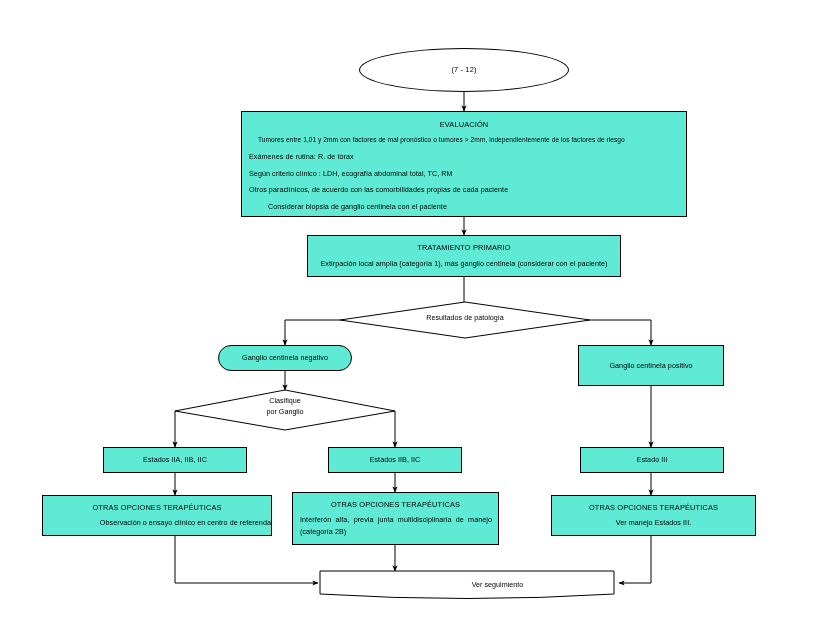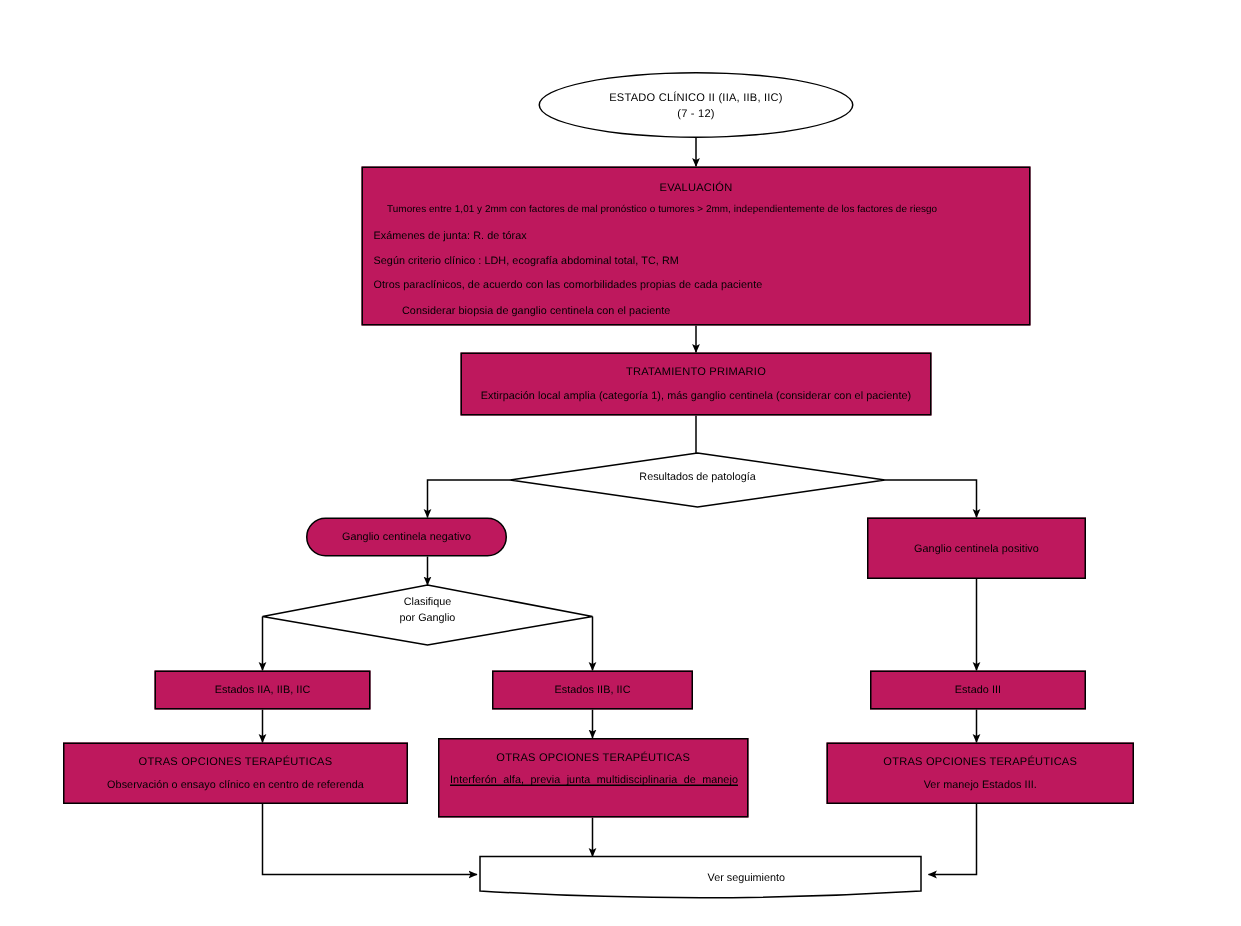--- a/index.html
+++ b/index.html
@@ -31,21 +31,21 @@
   .node {
     position: absolute;
     box-sizing: border-box;
     display: flex;
     flex-direction: column;
     justify-content: center;
     text-align: center;
   }
   .box {
     border: 1px solid #000000;
-    background: #be185d;
+    background: #5eead4;
   }
   .node .ttl {
     font-size: 7.4px;
     line-height: 1.55;
     letter-spacing: 0.15px;
     white-space: nowrap;
   }
   .node .ln {
     font-size: 7.2px;
     line-height: 1.62;
@@ -55,21 +55,20 @@
     text-align: left;
     padding-left: 7px;
     padding-right: 6px;
   }
   .left-lines .ln { white-space: nowrap; }
   .indent-line { padding-left: 9px; }
   .justify-line {
     text-align: justify;
     text-align-last: justify;
     white-space: normal !important;
-    text-decoration: underline;
   }
 
   
   .ellipse {
     border: 1px solid #000000;
     border-radius: 50%;
     background: #ffffff;
   }
 
   
@@ -126,46 +125,45 @@
 
       <path d="M175,536 L175,583 L318,583" marker-end="url(#ah)"></path>
 
       <line x1="395" y1="545" x2="395" y2="571" marker-end="url(#ah)"></line>
 
       <path d="M651,536 L651,583 L619,583" marker-end="url(#ah)"></path>
     </g>
   </svg>
 
   <div class="node ellipse" style="left:359px; top:48px; width:210px; height:44px;">
-    <div class="ttl">ESTADO CLÍNICO II (IIA, IIB, IIC)</div>
     <div class="ttl">(7 - 12)</div>
   </div>
 
   <div class="node box" style="left:241px; top:111px; width:446px; height:106px; justify-content:flex-start; padding-top:7px;">
     <div class="ttl">EVALUACIÓN</div>
     <div class="left-lines" style="margin-top:5px;">
       <div class="ln indent-line" style="font-size:6.6px;">Tumores entre 1,01  y 2mm con factores de mal pronóstico o tumores &gt;  2mm, independientemente de los factores de riesgo</div>
-      <div class="ln" style="margin-top:5px;">Exámenes de junta: R. de tórax</div>
+      <div class="ln" style="margin-top:5px;">Exámenes de rutina: R. de tórax</div>
       <div class="ln" style="margin-top:5px;">Según criterio clínico : LDH, ecografía abdominal total, TC, RM</div>
       <div class="ln" style="margin-top:5px;">Otros paraclínicos, de acuerdo con las comorbilidades propias de cada paciente</div>
       <div class="ln" style="margin-top:5px;margin-left:19px;">Considerar biopsia de ganglio centinela con el paciente</div>
     </div>
   </div>
 
   <div class="node box" style="left:307px; top:235px; width:314px; height:42px;">
     <div class="ttl">TRATAMIENTO PRIMARIO</div>
     <div class="ln" style="margin-top:4px;">Extirpación local amplia (categoría 1), más ganglio centinela (considerar con el paciente)</div>
   </div>
 
   <svg class="svg-layer" viewBox="0 0 827 617" style="pointer-events:none;">
     <polygon points="465,302 590,320 465,338 340,320" fill="#fff" stroke="#000" stroke-width="1"></polygon>
   </svg>
   <div class="diamond-label" style="left:375px; top:313px; width:180px;">Resultados de patología</div>
 
-  <div class="node box" style="left:204px; top:345px; width:134px; height:26px;border-radius:13px;">
+  <div class="node box" style="left:218px; top:345px; width:134px; height:26px;border-radius:13px;">
     <div class="ln">Ganglio centinela negativo</div>
   </div>
 
   <div class="node box" style="left:578px; top:345px; width:146px; height:41px;">
     <div class="ln">Ganglio centinela positivo</div>
   </div>
 
   <svg class="svg-layer" viewBox="0 0 827 617" style="pointer-events:none;">
     <polygon points="285,390 395,411 285,430 175,411" fill="#fff" stroke="#000" stroke-width="1"></polygon>
   </svg>
@@ -181,27 +179,28 @@
   <div class="node box" style="left:328px; top:447px; width:134px; height:26px;">
     <div class="ln">Estados IIB, IIC</div>
   </div>
 
   <div class="node box" style="left:580px; top:447px; width:144px; height:26px;">
     <div class="ln">Estado III</div>
   </div>
 
   <div class="node box" style="left:42px; top:495px; width:230px; height:41px;">
     <div class="ttl">OTRAS OPCIONES TERAPÉUTICAS</div>
-    <div class="ln" style="margin-top:3px;">Observación o ensayo clínico en centro  de referenda</div>
+    <div class="ln" style="margin-top:3px;text-align:right;">Observación o ensayo clínico en centro  de referenda</div>
   </div>
 
   <div class="node box" style="left:292px; top:492px; width:207px; height:53px; justify-content:flex-start; padding-top:6px;">
     <div class="ttl">OTRAS OPCIONES TERAPÉUTICAS</div>
     <div class="left-lines" style="margin-top:4px;">
       <div class="ln justify-line">Interferón  alfa,  previa  junta  multidisciplinaria  de  manejo</div>
+      <div class="ln">(categoría 2B)</div>
     </div>
   </div>
 
   <div class="node box" style="left:551px; top:495px; width:205px; height:41px;">
     <div class="ttl">OTRAS OPCIONES TERAPÉUTICAS</div>
     <div class="ln" style="margin-top:3px;">Ver manejo Estados III.</div>
   </div>
 
   <svg class="svg-layer" viewBox="0 0 827 617" style="pointer-events:none;">
     <path d="M320,571 L614,571 L614,594 Q467,603 320,594 Z" fill="#fff" stroke="#000" stroke-width="1"></path>

